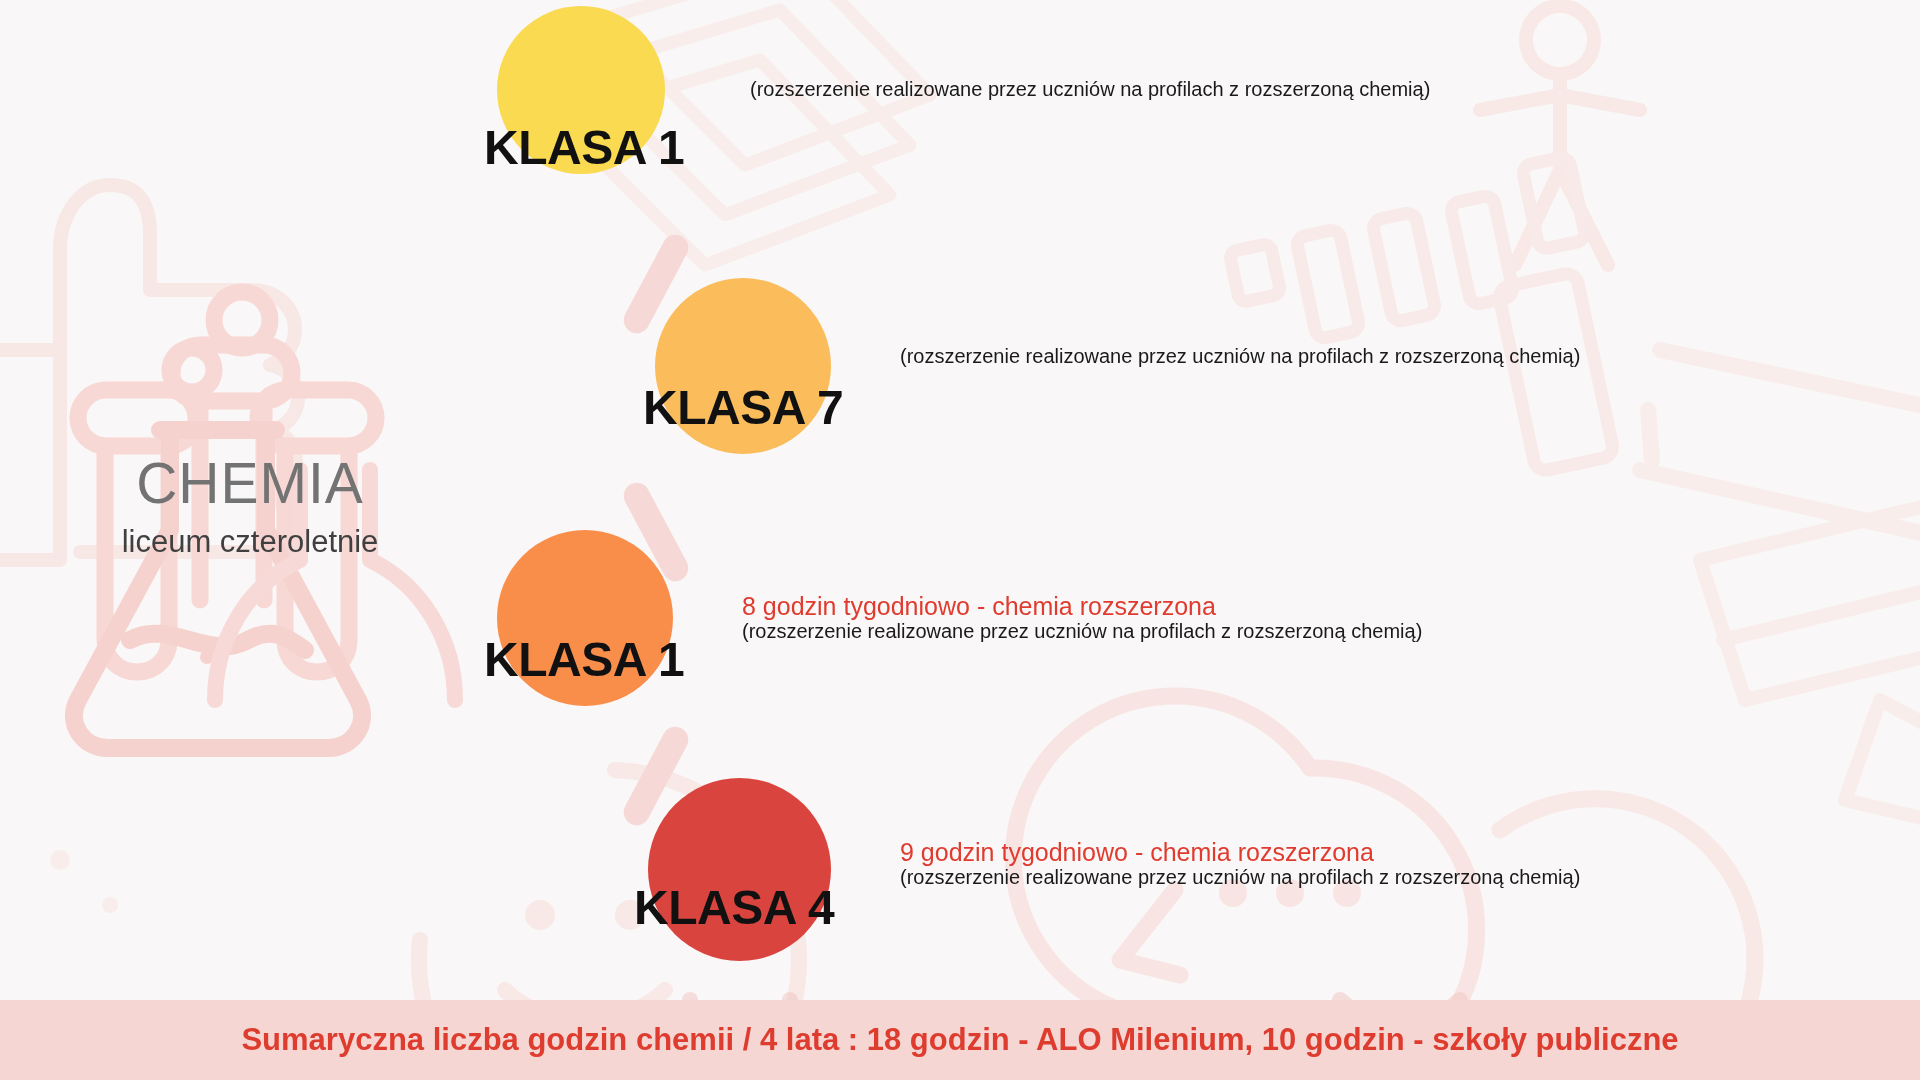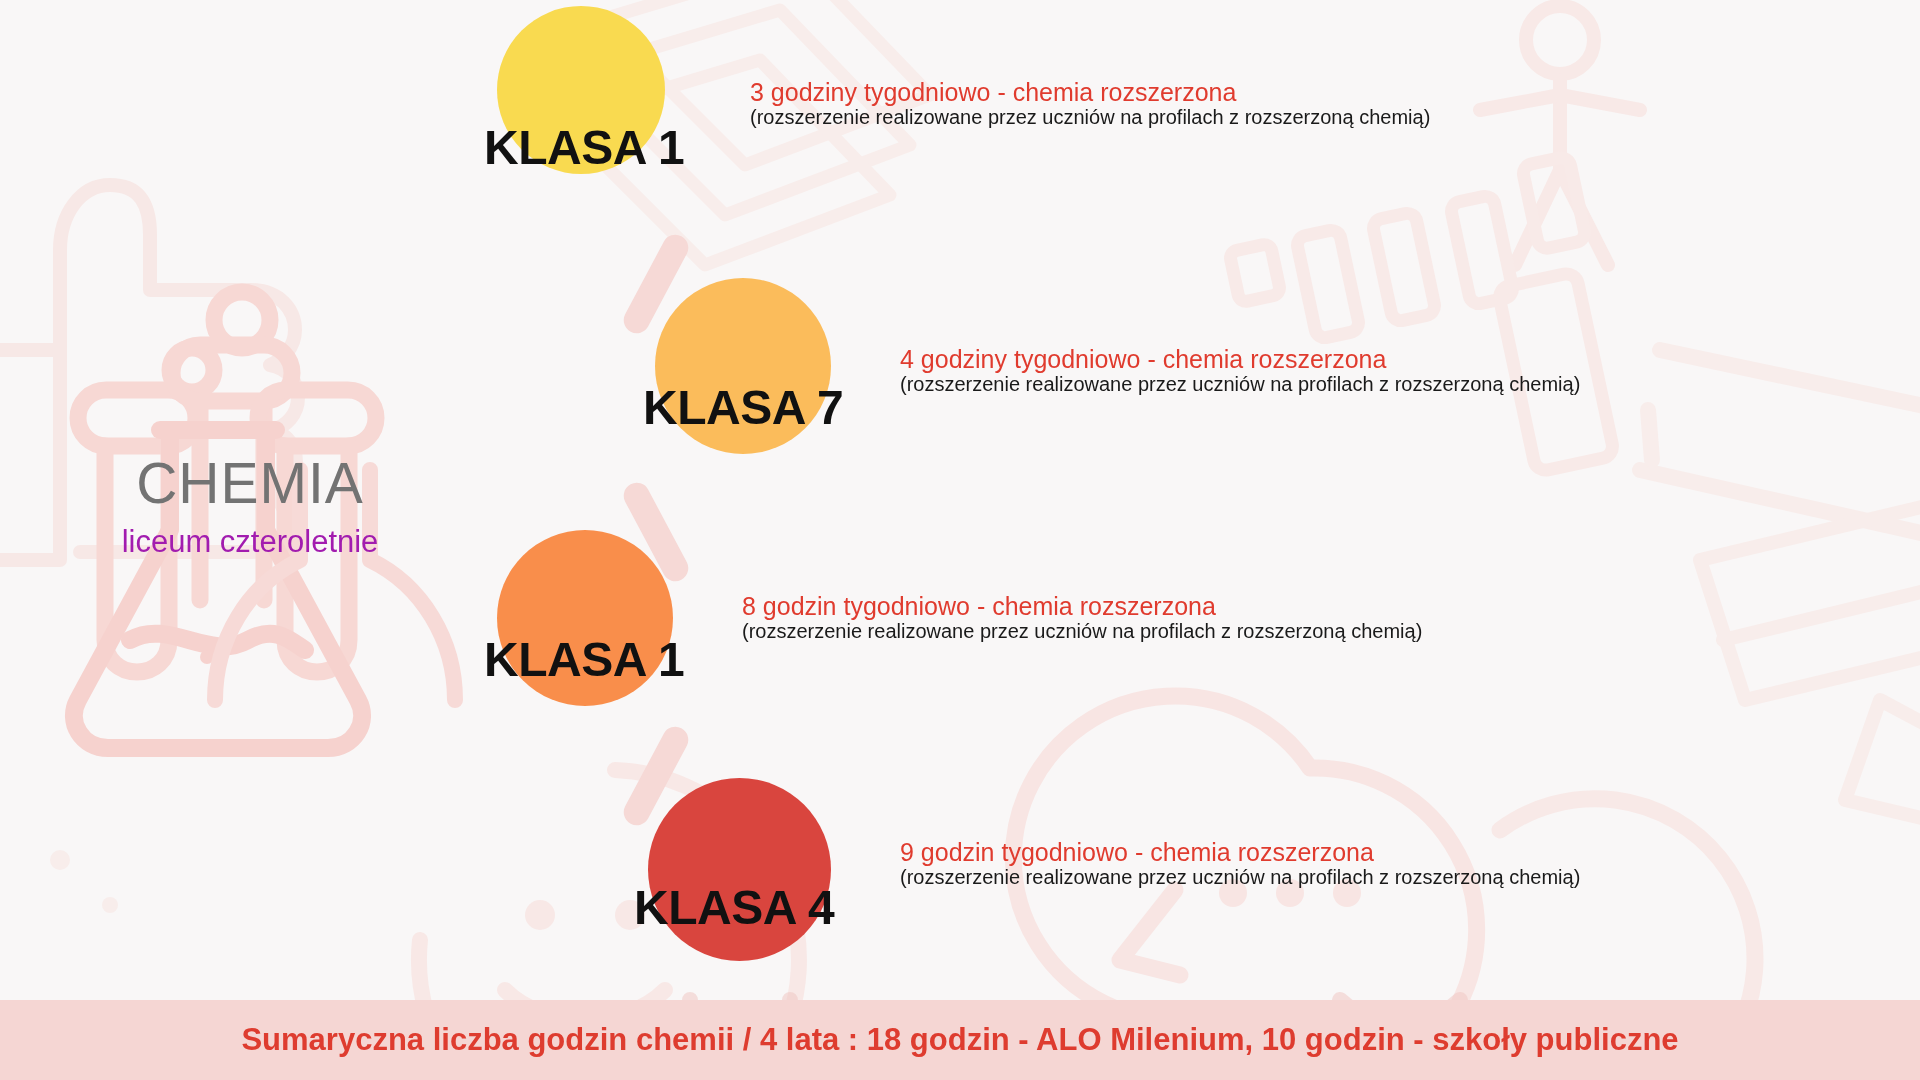--- a/index.html
+++ b/index.html
@@ -44,21 +44,21 @@
   .title-main {
     font-size: 57px;
     color: #737373;
     letter-spacing: 1px;
     line-height: 1.0;
     font-weight: 400;
     white-space: nowrap;
   }
   .title-sub {
     font-size: 31px;
-    color: #a21caf;
+    color: #404040;
     margin-top: 14px;
     line-height: 1.0;
     font-weight: 400;
     white-space: nowrap;
   }
 
   
   .row {
     position: absolute;
     z-index: 6;
@@ -252,31 +252,29 @@
 
   <div class="dash" style="left:643px; top:230px; width:26px; height:108px; transform:rotate(28deg);"></div>
   <div class="dash" style="left:643px; top:478px; width:26px; height:108px; transform:rotate(-28deg);"></div>
   <div class="dash" style="left:643px; top:722px; width:26px; height:108px; transform:rotate(28deg);"></div>
 
   <div class="row">
     <div class="circle" style="position:absolute; left:497px; top:6px; width:168px; height:168px; background:#F9DA50;">
     </div>
     <div class="circle-label" style="left:484px; top:85px;">KLASA 1</div>
     <div class="desc" style="left:750px; top:78px;">
-      <div class="desc-hours">3 godziny tygodniowo - chemia rozszerzona</div>
       <div class="desc-note">(rozszerzenie realizowane przez uczniów na profilach z rozszerzoną chemią)</div>
     </div>
   </div>
 
   <div class="row">
     <div class="circle" style="position:absolute; left:655px; top:278px; width:176px; height:176px; background:#FBBC5B;">
     </div>
     <div class="circle-label" style="left:643px; top:345px;">KLASA 7</div>
     <div class="desc" style="left:900px; top:345px;">
-      <div class="desc-hours">4 godziny tygodniowo - chemia rozszerzona</div>
       <div class="desc-note">(rozszerzenie realizowane przez uczniów na profilach z rozszerzoną chemią)</div>
     </div>
   </div>
 
   <div class="row">
     <div class="circle" style="position:absolute; left:497px; top:530px; width:176px; height:176px; background:#F98E4B;">
     </div>
     <div class="circle-label" style="left:484px; top:597px;">KLASA 1</div>
     <div class="desc" style="left:742px; top:592px;">
       <div class="desc-hours">8 godzin tygodniowo - chemia rozszerzona</div>

